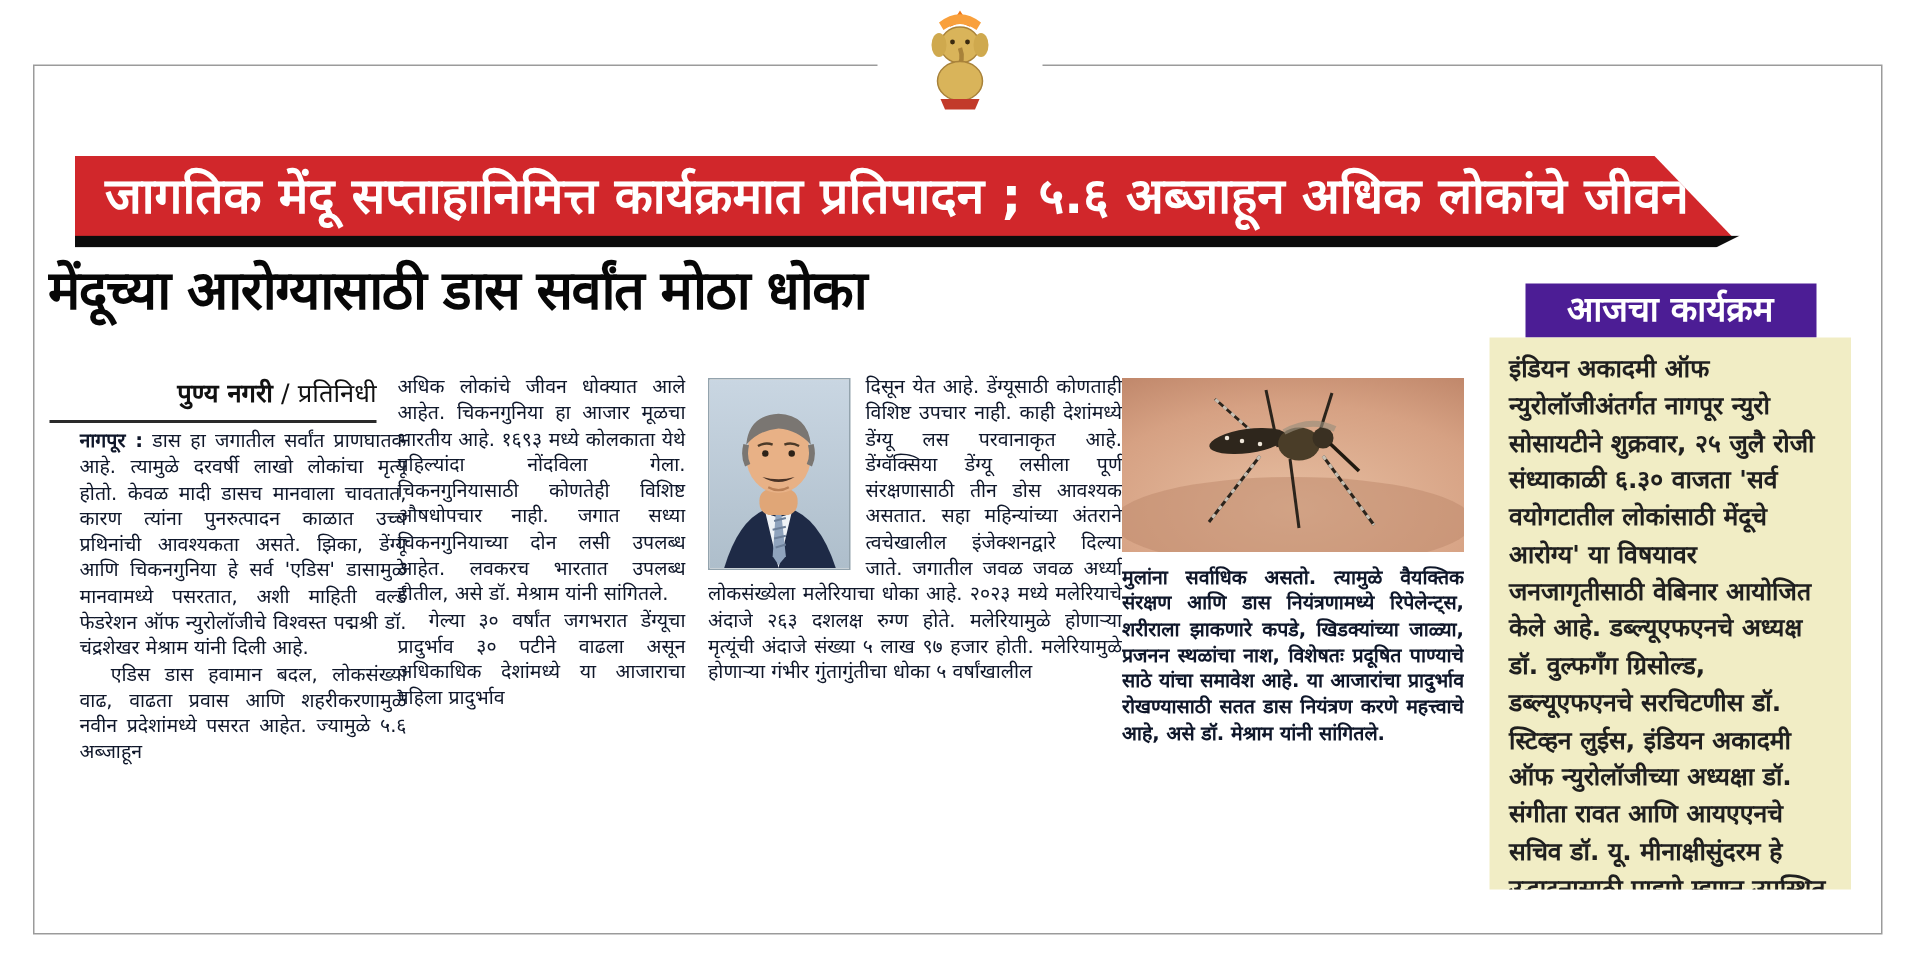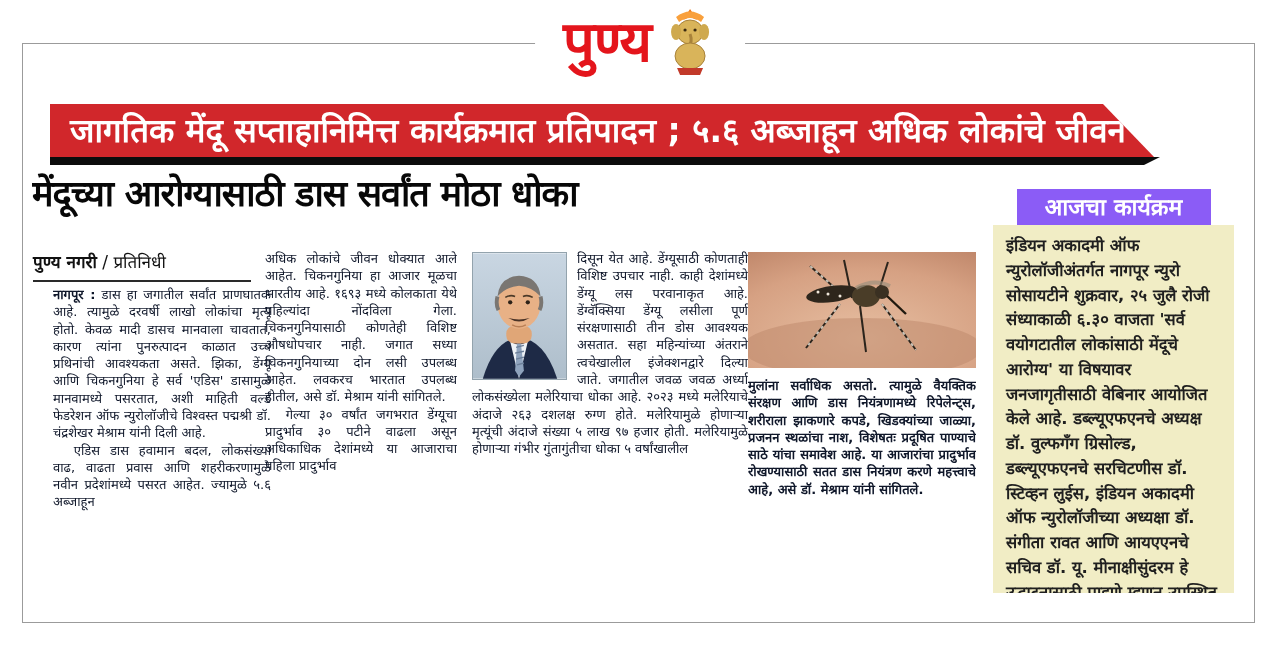--- a/index.html
+++ b/index.html
@@ -18,52 +18,51 @@
   .banner{position:absolute;left:50px;top:104px;width:1105px;height:54px;background:#d1272b;
     clip-path:polygon(0 0,calc(100% - 52px) 0,100% 100%,0 100%);
     color:#fff;font-size:33px;font-weight:700;line-height:54px;white-space:nowrap;
     padding-left:20px;box-sizing:border-box;overflow:hidden;z-index:2;}
   .banner-shadow{position:absolute;left:50px;top:157px;width:1110px;height:8px;background:#0c0c0c;
     clip-path:polygon(0 0,100% 0,calc(100% - 16px) 100%,0 100%);z-index:2;}
   
   .headline{position:absolute;left:32px;top:168px;width:955px;height:72px;overflow:hidden;
     font-size:36px;font-weight:900;color:#070707;white-space:nowrap;letter-spacing:-1px;z-index:2;}
   
-  .byline{position:absolute;left:33px;top:250px;width:218px;text-align:left;font-size:17px;color:#111;z-index:2;}
+  .byline{position:absolute;left:33px;top:250px;width:218px;text-align:right;font-size:17px;color:#111;z-index:2;}
   .byline .paper{font-weight:800;}
   .byline-rule{position:absolute;left:33px;top:280px;width:218px;border-top:2px solid #2a2a2a;z-index:2;}
   
   .col{position:absolute;font-size:13px;line-height:1.33;text-align:justify;color:#0f172a;overflow:hidden;z-index:2;}
   .col p{margin:0;}
   .col p.indent{text-indent:1.6em;}
   #col1{left:33px;top:286px;width:218px;height:326px;margin-left:20px;}
   #col2{left:265px;top:250px;width:192px;height:362px;}
   #col3{left:472px;top:250px;width:276px;height:362px;}
   #col4{left:748px;top:252px;width:228px;height:360px;font-weight:bold;}
   .lead{font-weight:800;}
   
   .portrait{float:left;width:95px;height:128px;margin:2px 10px 5px 0;border:1px solid #93a3ad;box-sizing:border-box;}
   .portrait svg,.mosquito svg{display:block;width:100%;height:100%;}
   .mosquito{width:228px;height:116px;margin-bottom:9px;}
   
   .sidebar{position:absolute;left:993px;top:189px;width:241px;z-index:2;}
-  .sb-head{width:194px;margin:0 auto;background:#8b5cf6;color:#ffffff;text-align:center;
+  .sb-head{width:194px;margin:0 auto;background:#4c1d95;color:#ffffff;text-align:center;
     font-size:23px;font-weight:800;height:36px;line-height:36px;}
   .sb-body{background:#f1edc5;padding:9px 13px 14px 13px;font-size:16.5px;font-weight:600;
     line-height:1.5;color:#1f1f1f;height:368px;box-sizing:border-box;overflow:hidden;text-align:left;}
 </style>
 </head>
 <body>
 
 <div class="canvas">
 
   <div class="frame"></div>
 
   <div class="masthead">
-    <span class="mast-word">पुण्य</span>
     <span class="ganesh">
       <svg viewBox="0 0 54 68" xmlns="http://www.w3.org/2000/svg">
         <path d="M27 1 L34 12 L27 9 L20 12 Z" fill="#f07818"></path>
         <path d="M13 9 Q27 -2 41 9 L38 14 Q27 6 16 14 Z" fill="#f9a03c"></path>
         <ellipse cx="27" cy="24" rx="13" ry="12" fill="#d9b45a" stroke="#a8823a" stroke-width="1"></ellipse>
         <ellipse cx="13" cy="24" rx="5" ry="8" fill="#cfa94e"></ellipse>
         <ellipse cx="41" cy="24" rx="5" ry="8" fill="#cfa94e"></ellipse>
         <path d="M27 26 q3 8 -2 14 q-4 5 2 7" fill="none" stroke="#a8823a" stroke-width="3"></path>
         <ellipse cx="27" cy="48" rx="15" ry="13" fill="#d9b45a" stroke="#a8823a" stroke-width="1"></ellipse>
         <path d="M14 60 h26 l-3 7 h-20 Z" fill="#c23a2a"></path>

